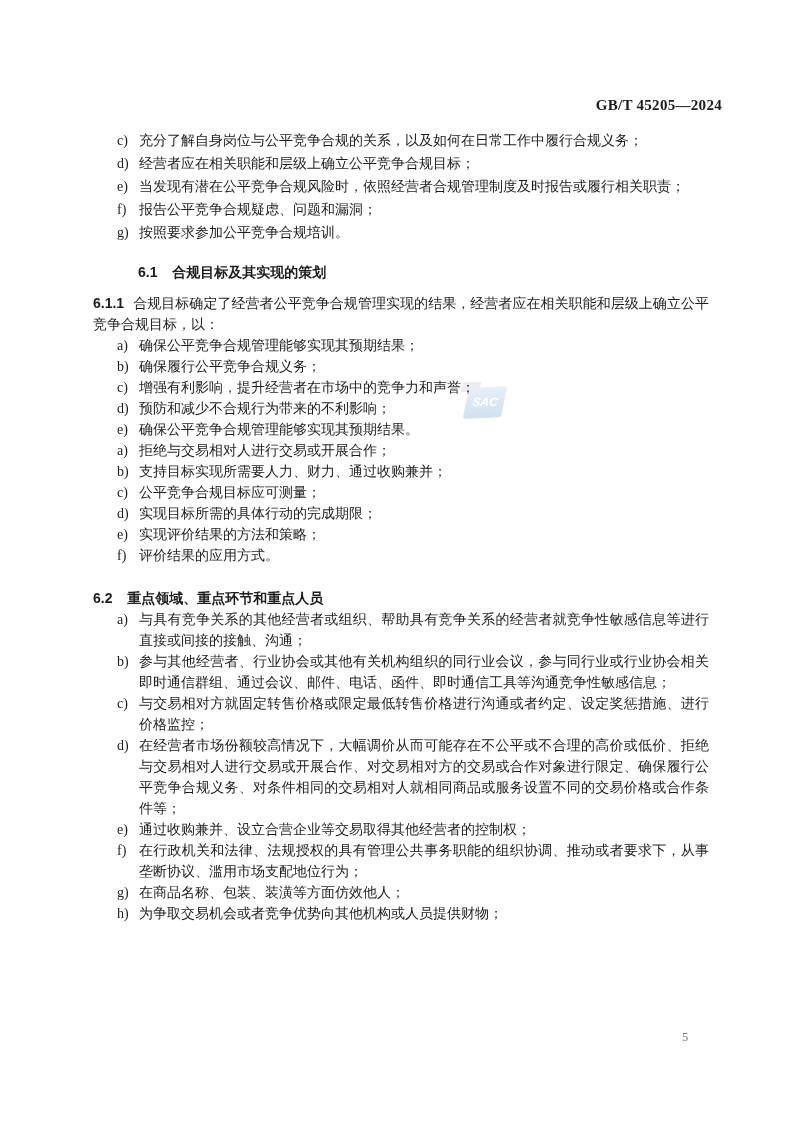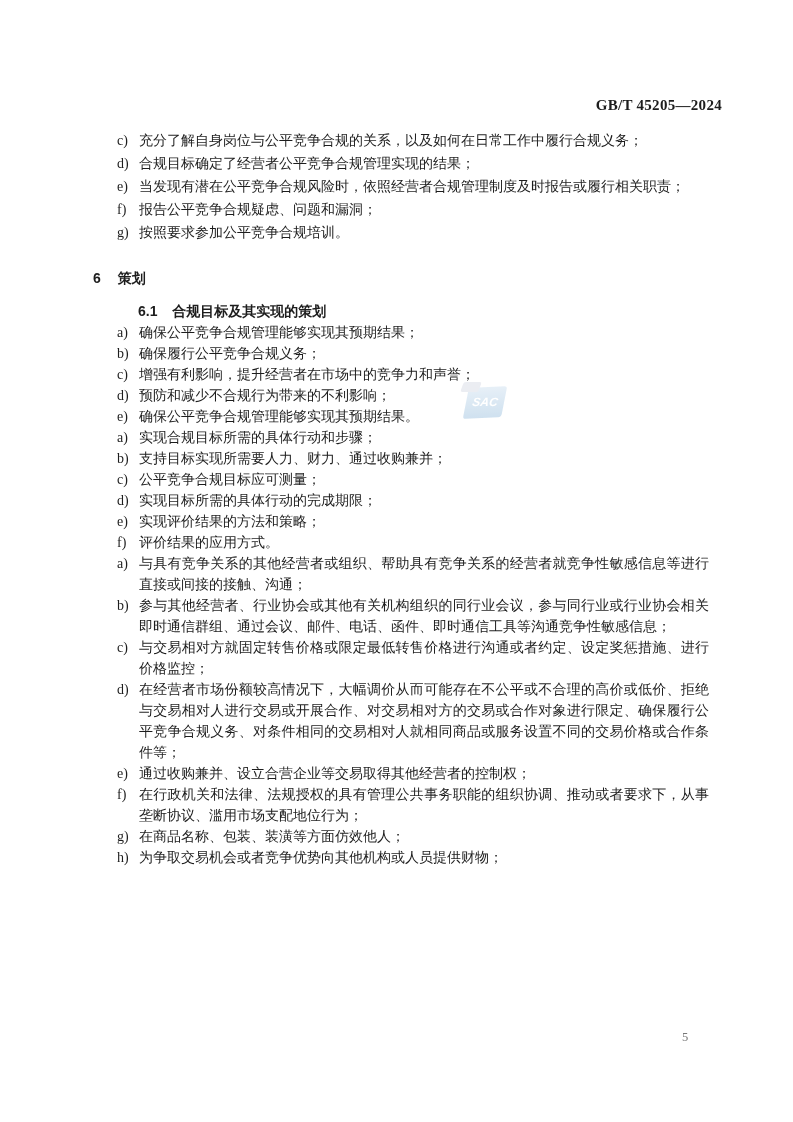--- a/index.html
+++ b/index.html
@@ -113,46 +113,45 @@
 
   <div class="content">
 
     <div class="list intro">
       <div class="li">
         <span class="lab">c)</span>
         <span class="txt">充分了解自身岗位与公平竞争合规的关系，以及如何在日常工作中履行合规义务；</span>
       </div>
       <div class="li">
         <span class="lab">d)</span>
-        <span class="txt">合规目标确定了经营者公平竞争合规管理实现的结果；</span>
+        <span class="txt">经营者应在相关职能和层级上确立公平竞争合规目标；</span>
       </div>
       <div class="li">
         <span class="lab">e)</span>
         <span class="txt">当发现有潜在公平竞争合规风险时，依照经营者合规管理制度及时报告或履行相关职责；</span>
       </div>
       <div class="li">
         <span class="lab">f)</span>
         <span class="txt">报告公平竞争合规疑虑、问题和漏洞；</span>
       </div>
       <div class="li">
         <span class="lab">g)</span>
         <span class="txt">按照要求参加公平竞争合规培训。</span>
       </div>
     </div>
 
-    <div class="sec sec6">
-      <span class="hnum">6</span>
-      <span class="htitle">策划</span>
-    </div>
 
     <div class="sec sub sec61">
       <span class="hnum">6.1</span>
       <span class="htitle">合规目标及其实现的策划</span>
     </div>
 
+    <p class="clause">
+      <span class="cnum">6.1.1</span><span class="ctext">合规目标确定了经营者公平竞争合规管理实现的结果，经营者应在相关职能和层级上确立公平竞争合规目标，以：</span>
+    </p>
     <div class="list">
       <div class="li">
         <span class="lab">a)</span>
         <span class="txt">确保公平竞争合规管理能够实现其预期结果；</span>
       </div>
       <div class="li">
         <span class="lab">b)</span>
         <span class="txt">确保履行公平竞争合规义务；</span>
       </div>
       <div class="li">
@@ -165,21 +164,21 @@
       </div>
       <div class="li">
         <span class="lab">e)</span>
         <span class="txt">确保公平竞争合规管理能够实现其预期结果。</span>
       </div>
     </div>
 
     <div class="list">
       <div class="li">
         <span class="lab">a)</span>
-        <span class="txt">实现合规目标所需的具体行动和步骤；</span>
+        <span class="txt">拒绝与交易相对人进行交易或开展合作；</span>
       </div>
       <div class="li">
         <span class="lab">b)</span>
         <span class="txt">支持目标实现所需要人力、财力、通过收购兼并；</span>
       </div>
       <div class="li">
         <span class="lab">c)</span>
         <span class="txt">公平竞争合规目标应可测量；</span>
       </div>
       <div class="li">
@@ -189,20 +188,24 @@
       <div class="li">
         <span class="lab">e)</span>
         <span class="txt">实现评价结果的方法和策略；</span>
       </div>
       <div class="li">
         <span class="lab">f)</span>
         <span class="txt">评价结果的应用方式。</span>
       </div>
     </div>
 
+    <div class="sec sub sec62">
+      <span class="hnum">6.2</span>
+      <span class="htitle">重点领域、重点环节和重点人员</span>
+    </div>
 
     <div class="list">
       <div class="li">
         <span class="lab">a)</span>
         <span class="txt">与具有竞争关系的其他经营者或组织、帮助具有竞争关系的经营者就竞争性敏感信息等进行直接或间接的接触、沟通；</span>
       </div>
       <div class="li">
         <span class="lab">b)</span>
         <span class="txt">参与其他经营者、行业协会或其他有关机构组织的同行业会议，参与同行业或行业协会相关即时通信群组、通过会议、邮件、电话、函件、即时通信工具等沟通竞争性敏感信息；</span>
       </div>

